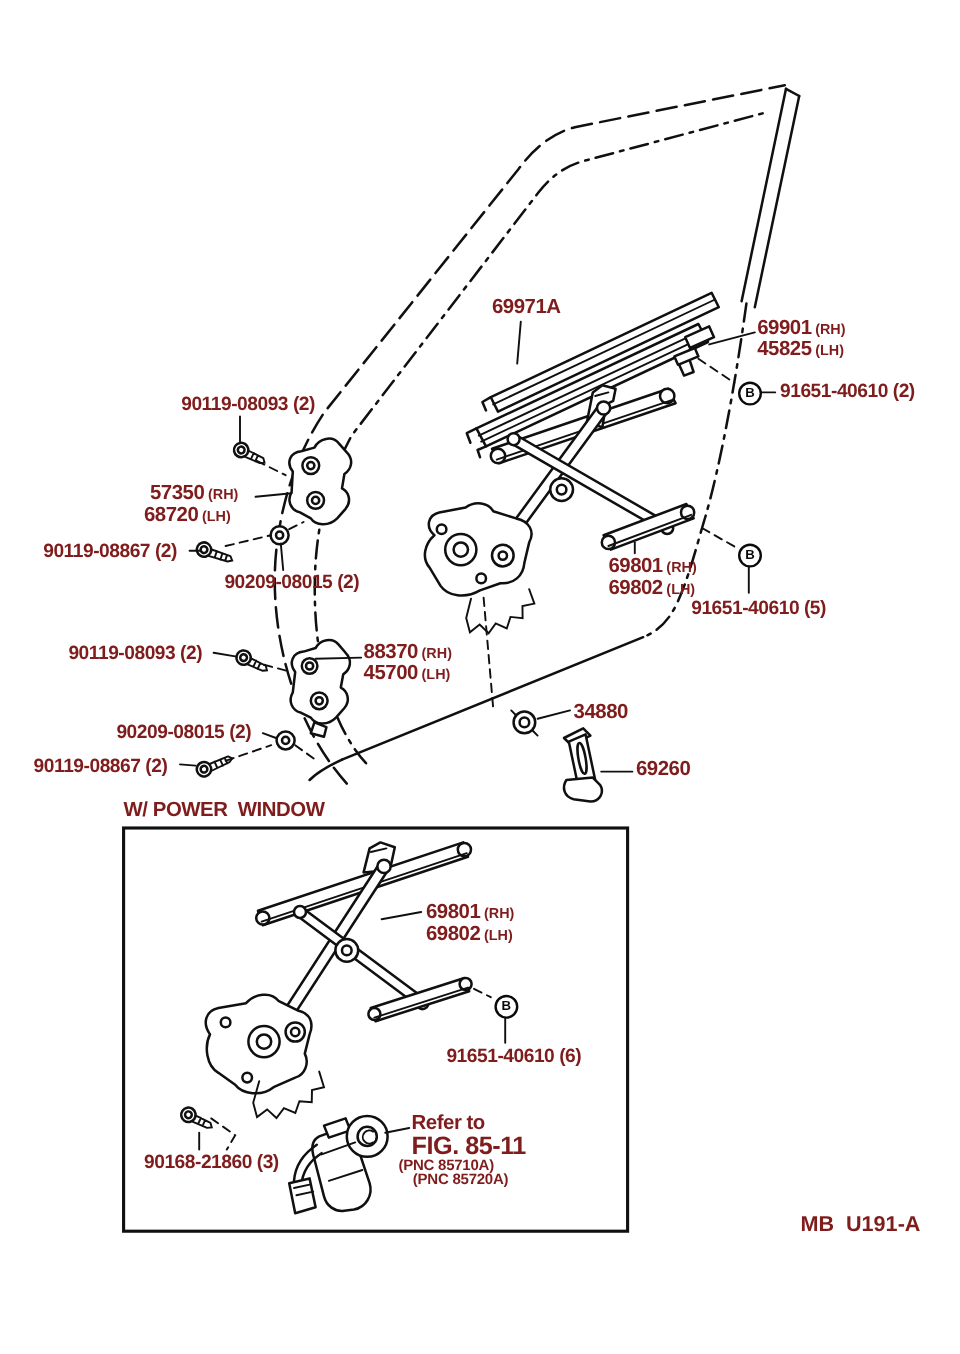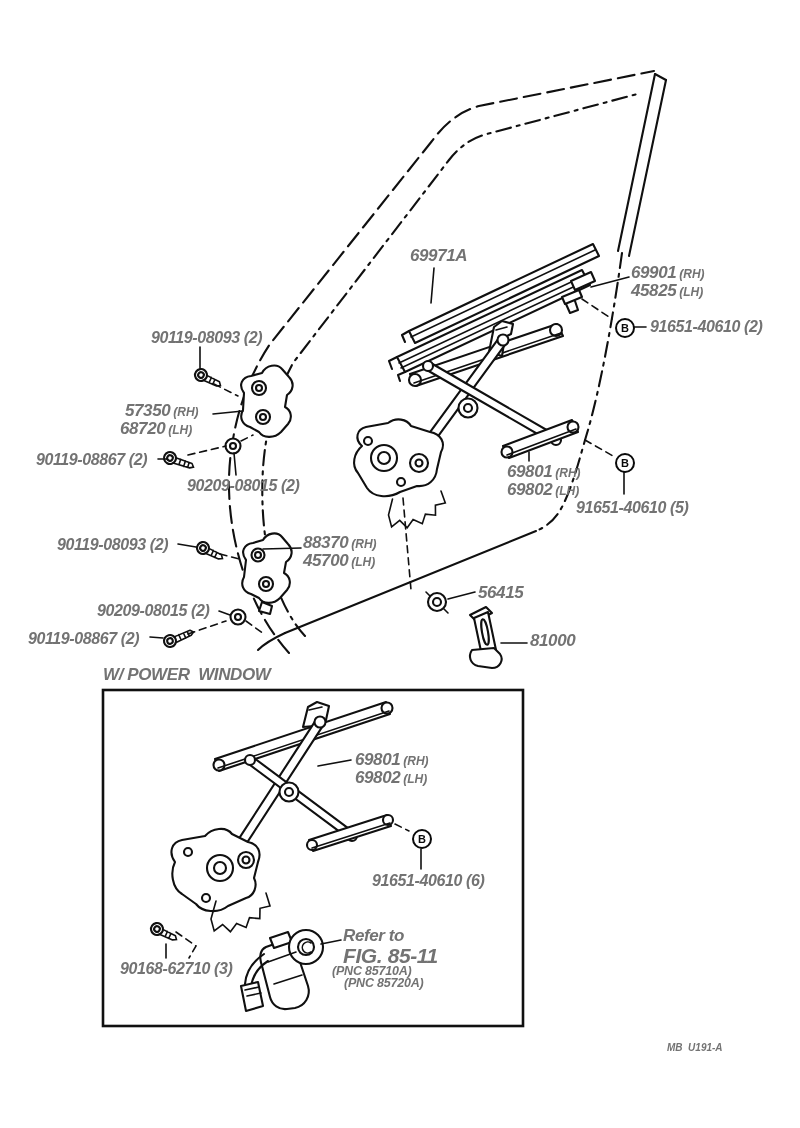--- a/index.html
+++ b/index.html
@@ -1,25 +1,25 @@
 <!DOCTYPE html>
 <html><head>
 <meta charset="utf-8">
 <style>
   html,body{margin:0;padding:0;background:#fff;}
   .page{position:relative;width:800px;height:1128px;background:#ffffff;overflow:hidden;
         font-family:"Liberation Sans",sans-serif;color:#0a0a0a;}
   svg{position:absolute;left:0;top:0;}
   .lbl{position:absolute;font-weight:bold;font-size:16px;line-height:1.05;
-       letter-spacing:-0.4px;white-space:pre;color:#737373;font-style:italic;}
+       letter-spacing:-0.4px;white-space:pre;color:#7f1d1d;}
   .lg{font-size:17px;}
   .side{font-size:12px;font-weight:bold;margin-left:3px;letter-spacing:0;}
   .fig{font-size:21px;}
   .pnc{font-size:12.5px;letter-spacing:-0.2px;}
-  .footer{font-size:10px;letter-spacing:0;margin-top:32px;}
+  .footer{font-size:18px;letter-spacing:0;}
   .bsym{position:absolute;width:16px;height:16px;border:2px solid #0a0a0a;border-radius:50%;
         font-size:11px;font-weight:bold;text-align:center;line-height:16px;background:#fff;}
   .ln{stroke:#101010;fill:none;stroke-width:2.1;stroke-linecap:round;stroke-linejoin:round;}
   .lnf{stroke:#101010;fill:#ffffff;stroke-width:2.1;stroke-linejoin:round;}
   .thin{stroke:#101010;fill:none;stroke-width:1.6;stroke-linecap:round;}
   .dash{stroke-dasharray:7 5;}
   .ddot{stroke-dasharray:15 6 3 6;}
   .ldash{stroke-dasharray:17 7;}
 </style>
 </head>
@@ -265,32 +265,32 @@
 
 <div class="lbl" style="left:97px;top:603px"><span>90209-08015 (2)</span></div>
 
 <div class="lbl" style="left:28px;top:631px"><span>90119-08867 (2)</span></div>
 
 <div class="lbl lg" style="left:507px;top:463px"><span>69801</span><span class="side">(RH)</span></div>
 <div class="lbl lg" style="left:507px;top:481px"><span>69802</span><span class="side">(LH)</span></div>
 
 <div class="lbl" style="left:576px;top:500px"><span>91651-40610 (5)</span></div>
 
-<div class="lbl lg" style="left:478px;top:584px"><span>56415</span></div>
-
-<div class="lbl lg" style="left:530px;top:632px"><span>81000</span></div>
+<div class="lbl lg" style="left:478px;top:584px"><span>34880</span></div>
+
+<div class="lbl lg" style="left:530px;top:632px"><span>69260</span></div>
 
 <div class="lbl lg" style="left:103px;top:666px"><span>W/ POWER  WINDOW</span></div>
 
 <div class="lbl lg" style="left:355px;top:751px"><span>69801</span><span class="side">(RH)</span></div>
 <div class="lbl lg" style="left:355px;top:769px"><span>69802</span><span class="side">(LH)</span></div>
 
 <div class="lbl" style="left:372px;top:873px"><span>91651-40610 (6)</span></div>
 
-<div class="lbl" style="left:120px;top:961px"><span>90168-62710 (3)</span></div>
+<div class="lbl" style="left:120px;top:961px"><span>90168-21860 (3)</span></div>
 
 <div class="lbl lg" style="left:343px;top:927px"><span>Refer to</span></div>
 <div class="lbl fig" style="left:343px;top:945px"><span>FIG. 85-11</span></div>
 <div class="lbl pnc" style="left:332px;top:965px"><span>(PNC 85710A)</span></div>
 <div class="lbl pnc" style="left:344px;top:977px"><span>(PNC 85720A)</span></div>
 
 <div class="lbl footer" style="left:667px;top:1011px"><span>MB  U191-A</span></div>
 
 </div>
 

